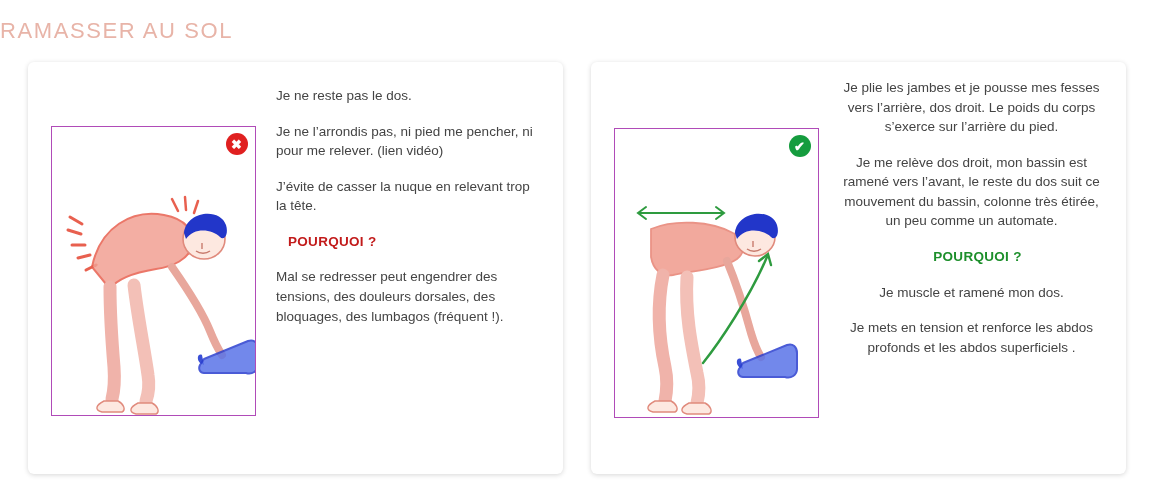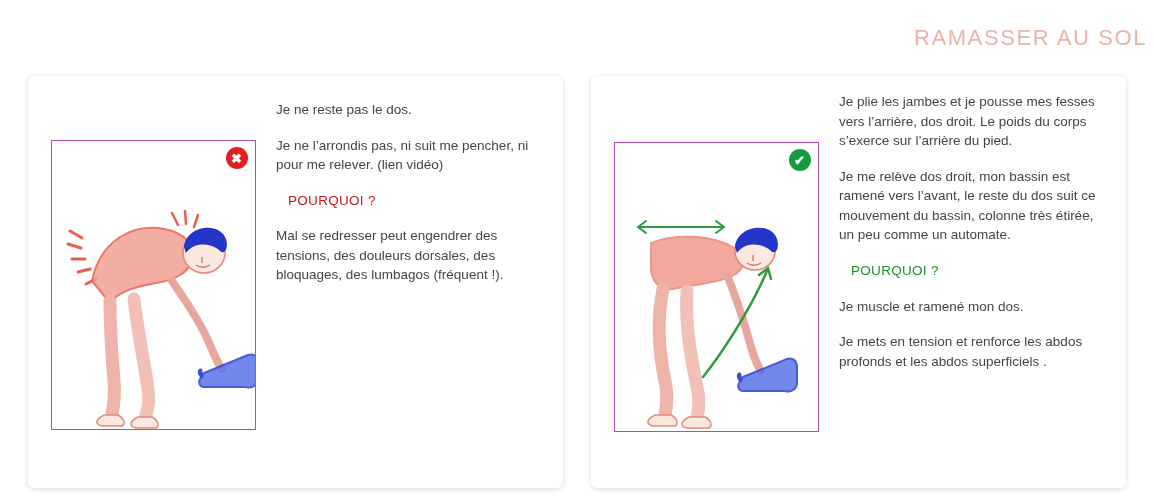--- a/index.html
+++ b/index.html
@@ -11,27 +11,27 @@
     overflow: hidden;
     font-family: "Liberation Sans", sans-serif;
   }
   .page {
     position: relative;
     width: 1154px;
     height: 502px;
     box-sizing: border-box;
   }
   .page-title {
-    text-align: right;
+    text-align: left;
     color: #e8b4a8;
     font-size: 22px;
     letter-spacing: 1.6px;
     font-weight: 400;
     padding-top: 18px;
-    margin: 7px;
+    margin: 0;
   }
   .cards {
     display: flex;
     gap: 28px;
     padding: 18px 28px 0 28px;
     box-sizing: border-box;
   }
   .card {
     background: #ffffff;
     border-radius: 6px;
@@ -83,28 +83,28 @@
     box-sizing: border-box;
   }
   .text-col p {
     margin: 0 0 16px 0;
     font-size: 13.5px;
     line-height: 1.45;
     color: #444444;
   }
   .why {
     font-size: 15px;
-    font-weight: normal;
+    font-weight: bold;
     letter-spacing: 0.3px;
     margin: 0 0 16px 0;
     padding-left: 12px;
   }
   .why.bad { color: #c21b1b; }
   .why.good { color: #1d8f2b; }
-  .right-card .text-col { padding-top: 2px; }
+  .right-card .text-col { padding-top: 2px; text-align: center; }
   .right-card .illus-wrap { padding-top: 52px; }
   svg { display: block; }
 </style>
 </head>
 <body>
 
 <div class="page">
 
   <h1 class="page-title">RAMASSER AU SOL</h1>
 
@@ -148,21 +148,22 @@
             <path d="M86 276 C78 280 76 285 84 287 L104 287 C108 285 106 279 100 276 Z" fill="#fde8e0" stroke="#e08a7c" stroke-width="1.4"></path>
 
             <path d="M150 228 C146 226 144 232 148 236 L152 238 Z" fill="#3a4fd6"></path>
             <path d="M152 232 L196 214 C202 212 206 216 206 222 L206 238 C206 244 200 248 194 246 L152 246 C148 246 146 242 148 238 Z" fill="#5a74e8" opacity="0.85" stroke="#2b3fcf" stroke-width="2"></path>
           </svg>
         </div>
       </div>
 
       <div class="text-col">
         <p>Je ne reste pas le dos.</p>
-        <p>Je ne l’arrondis pas, ni suit me pencher, ni pour me relever. (lien vidéo)</p>
+        <p>Je ne l’arrondis pas, ni pied me pencher, ni pour me relever. (lien vidéo)</p>
+        <p>J’évite de casser la nuque en relevant trop la tête.</p>
         <p class="why bad">POURQUOI ?</p>
         <p>Mal se redresser peut engendrer des tensions, des  douleurs dorsales, des bloquages, des lumbagos (fréquent !).</p>
       </div>
     </div>
 
     <div class="card right-card">
 
       <div class="illus-wrap">
         <div class="illus-frame">
           <div class="badge good">✔</div>

